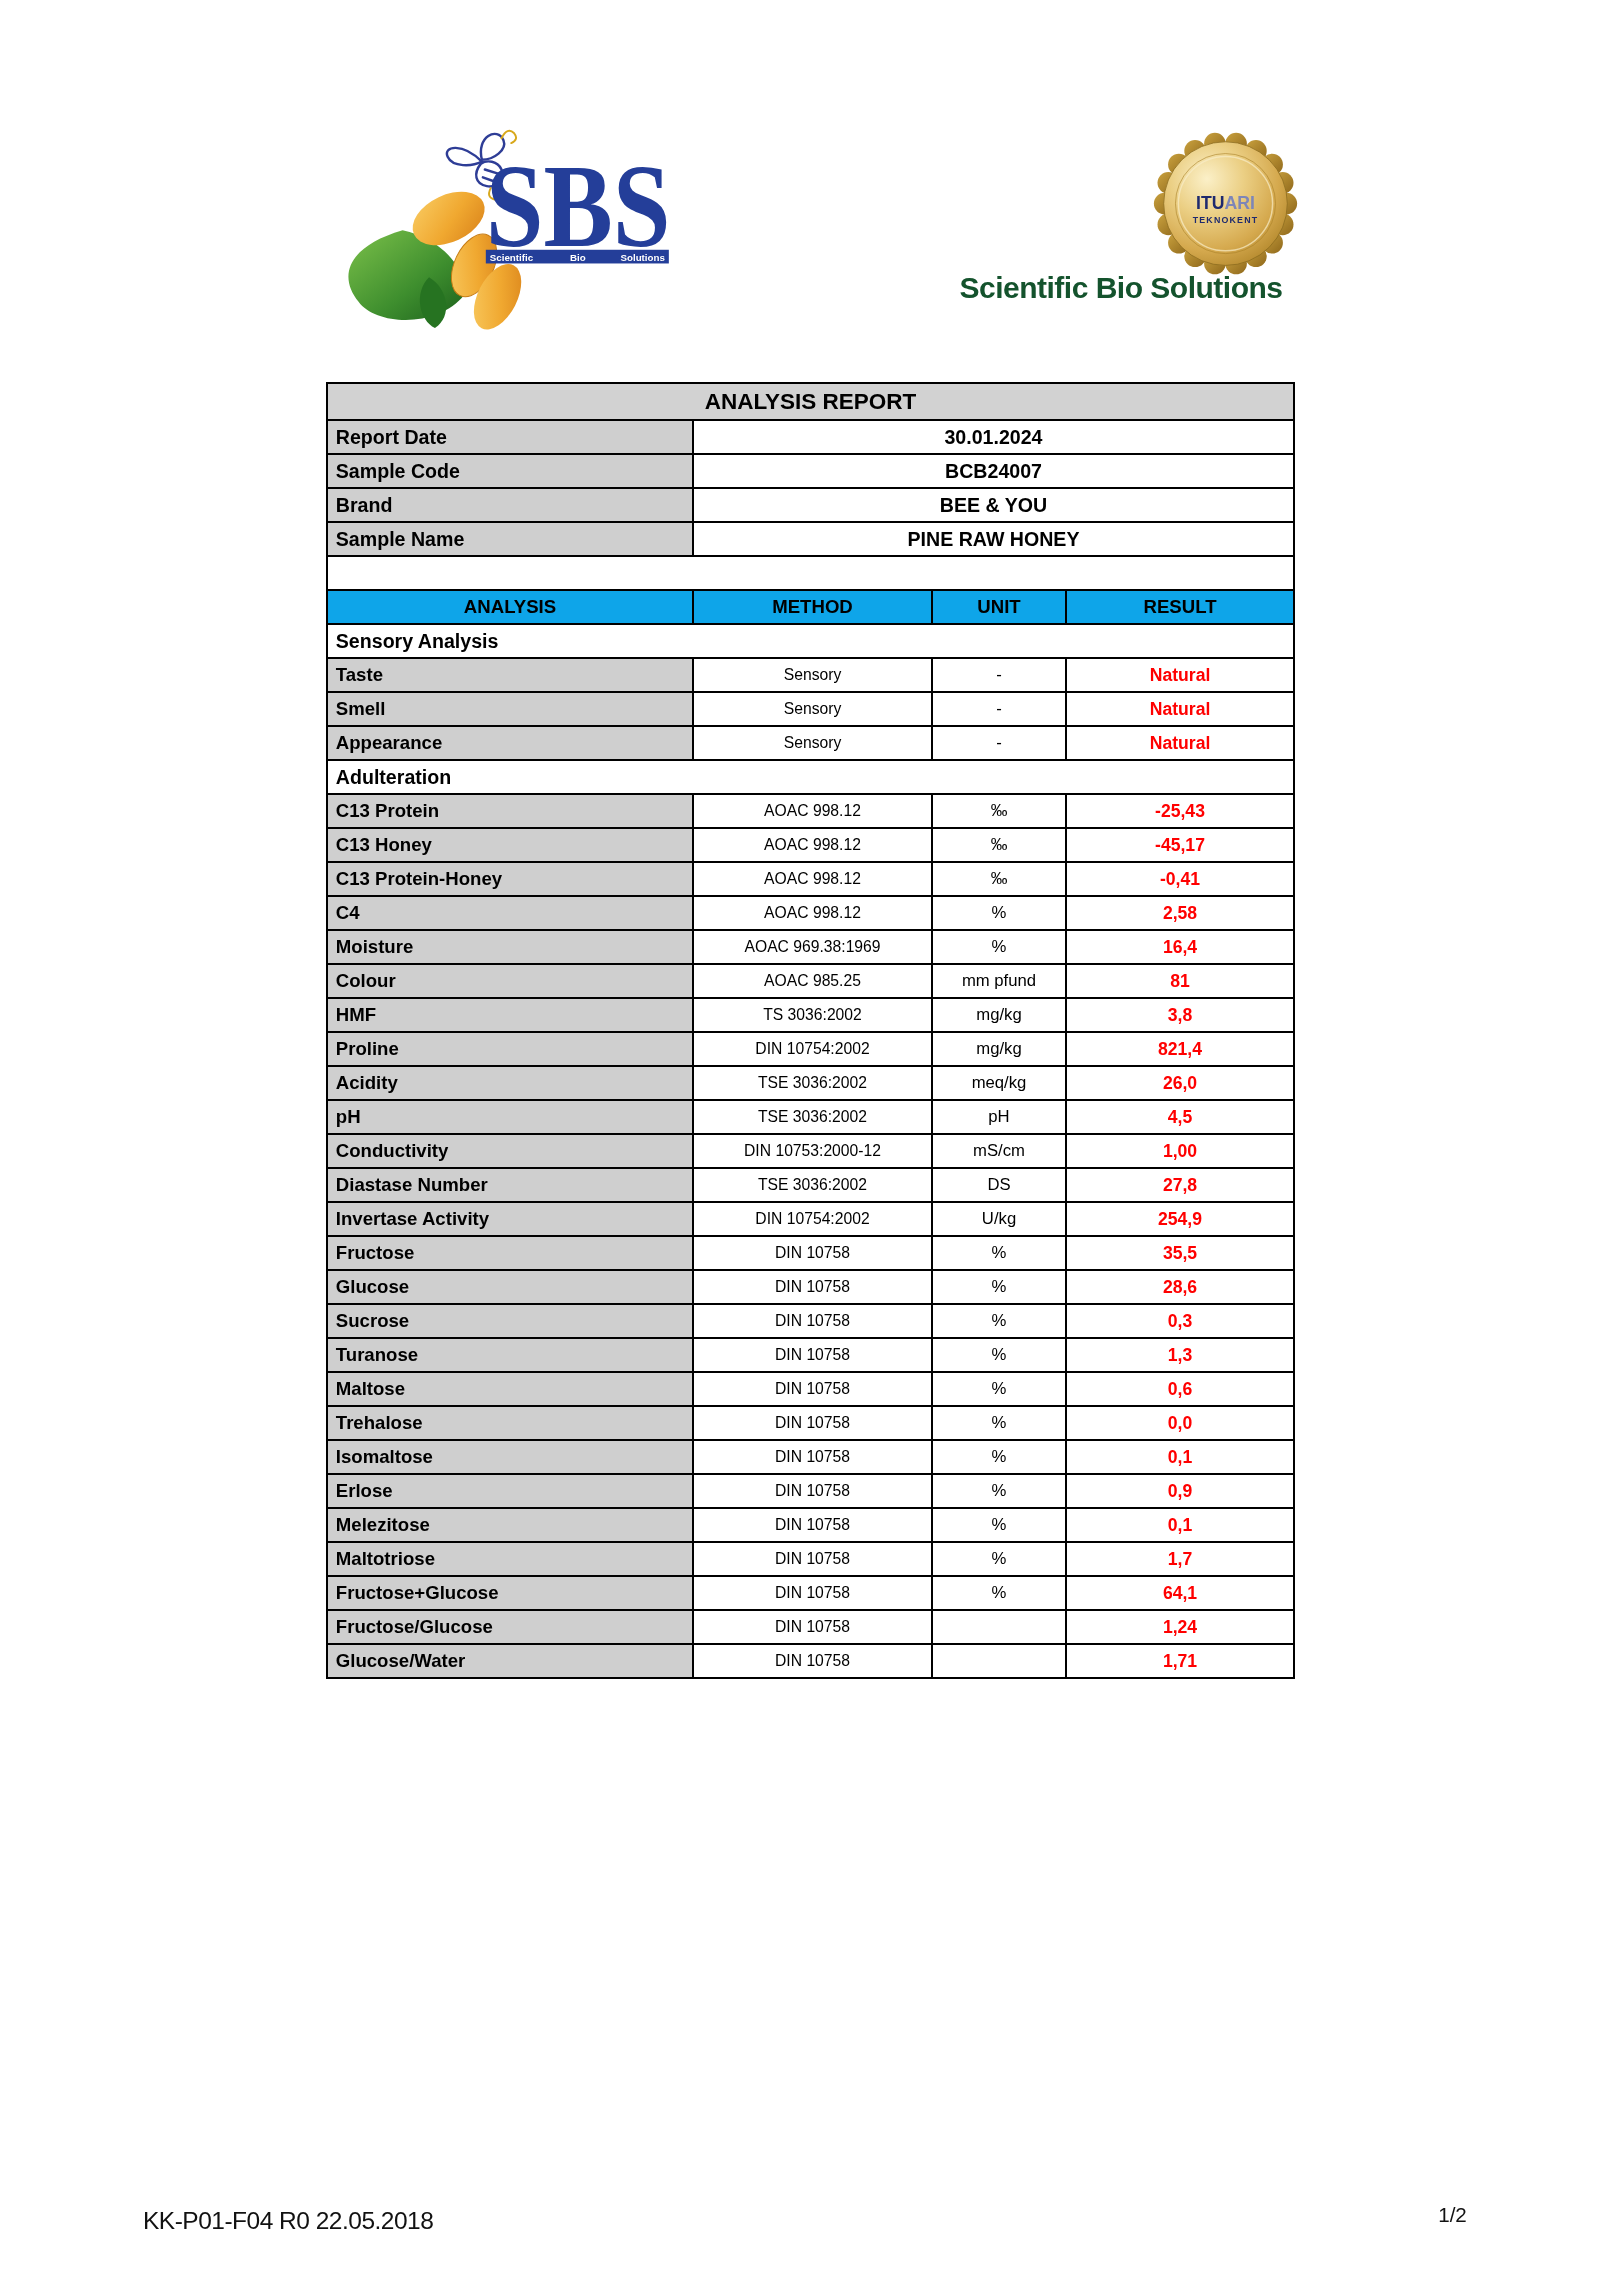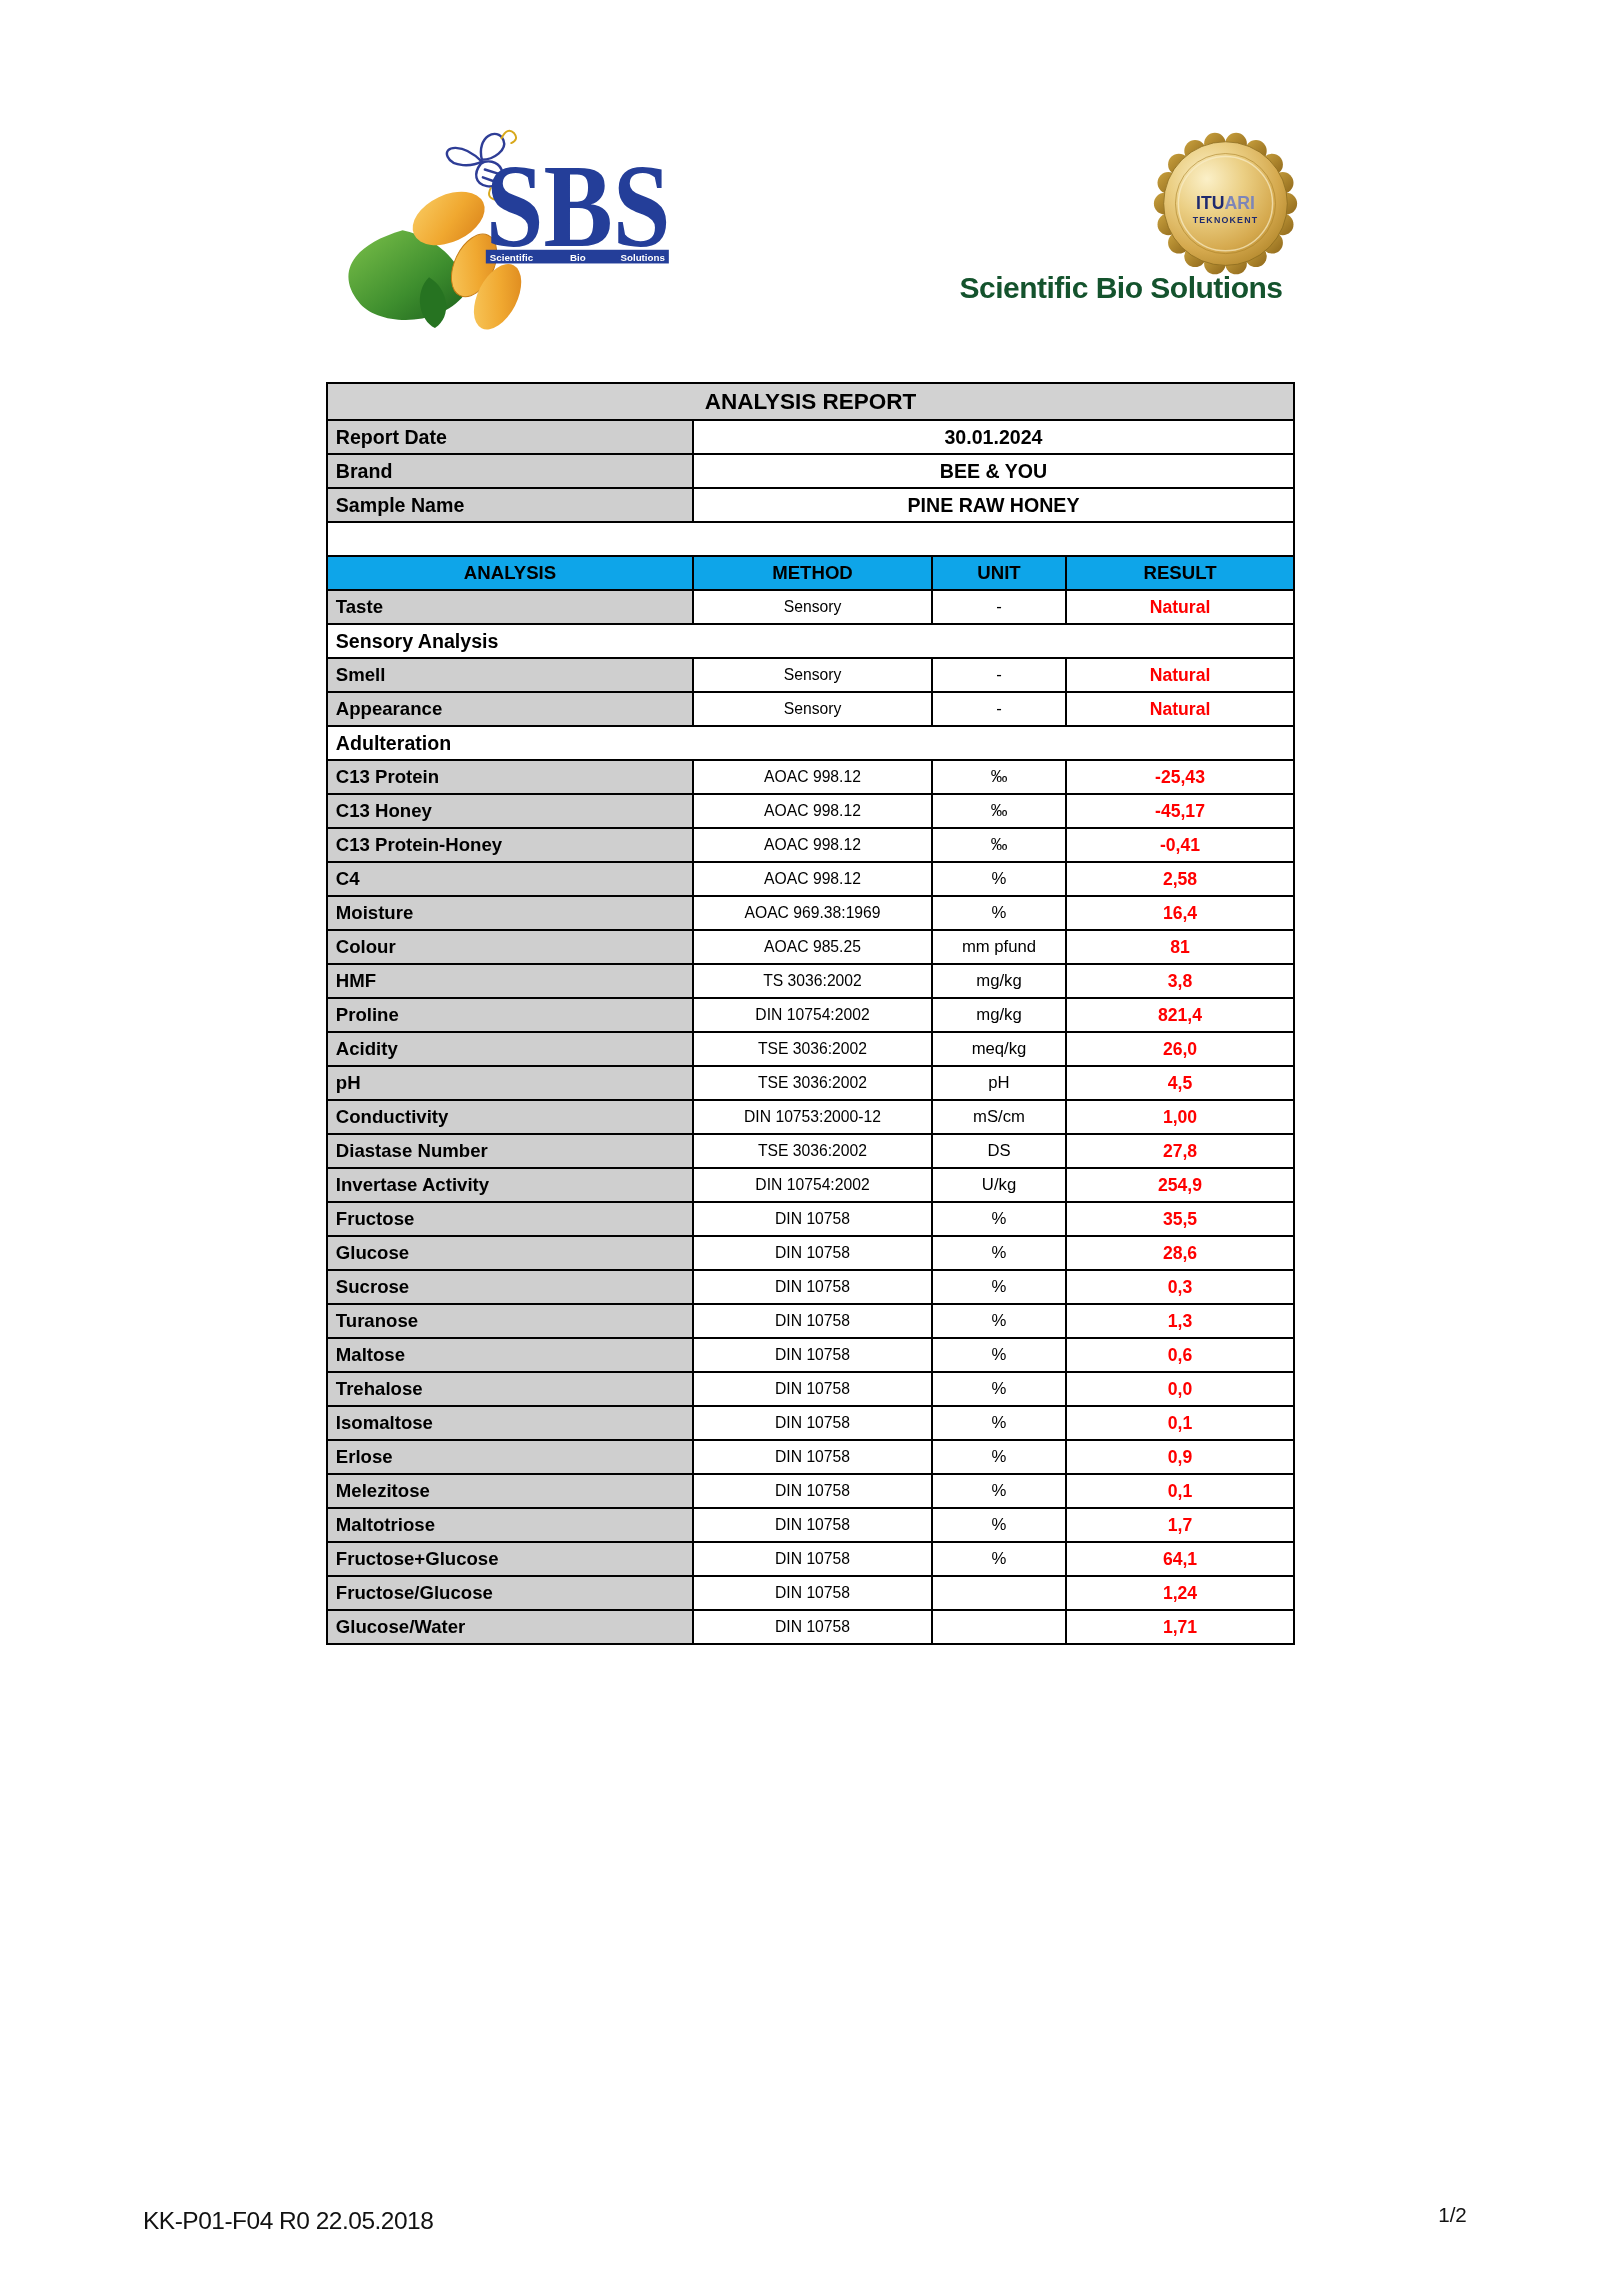--- a/index.html
+++ b/index.html
@@ -148,46 +148,50 @@
     <tbody id="report-body">
       <tr>
         <td colspan="4" class="title-cell">ANALYSIS REPORT</td>
       </tr>
 
     <tr>
           <td class="info-label">Report Date</td>
           <td class="info-value" colspan="3">30.01.2024</td>
         </tr>
         <tr>
+          <td class="info-label">Sample Code</td>
+          <td class="info-value" colspan="3">BCB24007</td>
+        </tr>
+        <tr>
           <td class="info-label">Brand</td>
           <td class="info-value" colspan="3">BEE &amp; YOU</td>
         </tr>
         <tr>
           <td class="info-label">Sample Name</td>
           <td class="info-value" colspan="3">PINE RAW HONEY</td>
         </tr>
         <tr>
           <td class="empty" colspan="4"></td>
         </tr>
         <tr>
           <td class="hdr">ANALYSIS</td>
           <td class="hdr">METHOD</td>
           <td class="hdr">UNIT</td>
           <td class="hdr">RESULT</td>
         </tr>
         <tr>
+          <td class="section" colspan="4">Sensory Analysis</td>
+        </tr>
+        <tr>
           <td class="c-label">Taste</td>
           <td class="c-method">Sensory</td>
           <td class="c-unit">-</td>
           <td class="c-result">Natural</td>
         </tr>
         <tr>
-          <td class="section" colspan="4">Sensory Analysis</td>
-        </tr>
-        <tr>
           <td class="c-label">Smell</td>
           <td class="c-method">Sensory</td>
           <td class="c-unit">-</td>
           <td class="c-result">Natural</td>
         </tr>
         <tr>
           <td class="c-label">Appearance</td>
           <td class="c-method">Sensory</td>
           <td class="c-unit">-</td>
           <td class="c-result">Natural</td>

